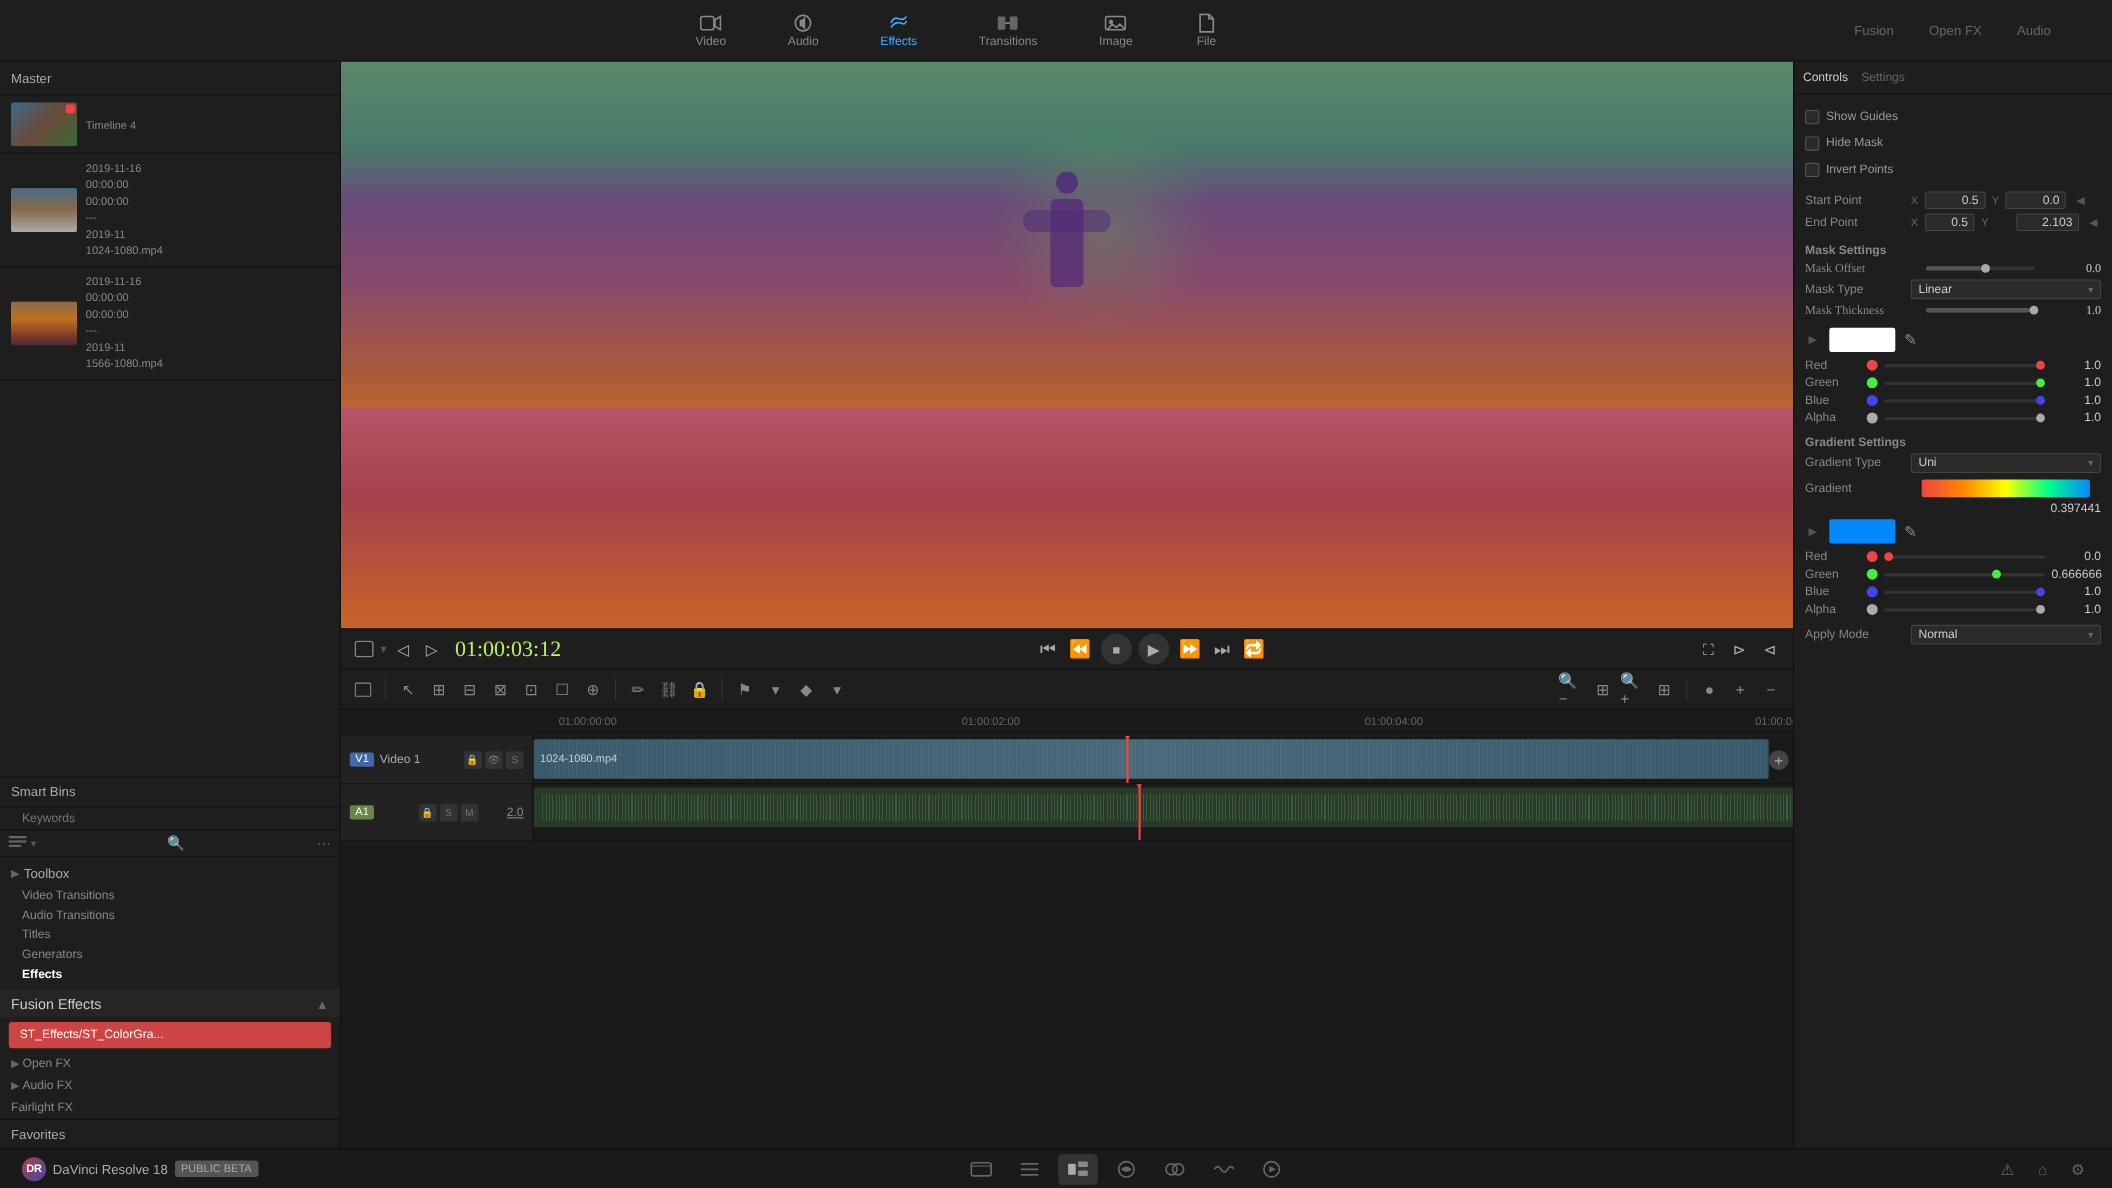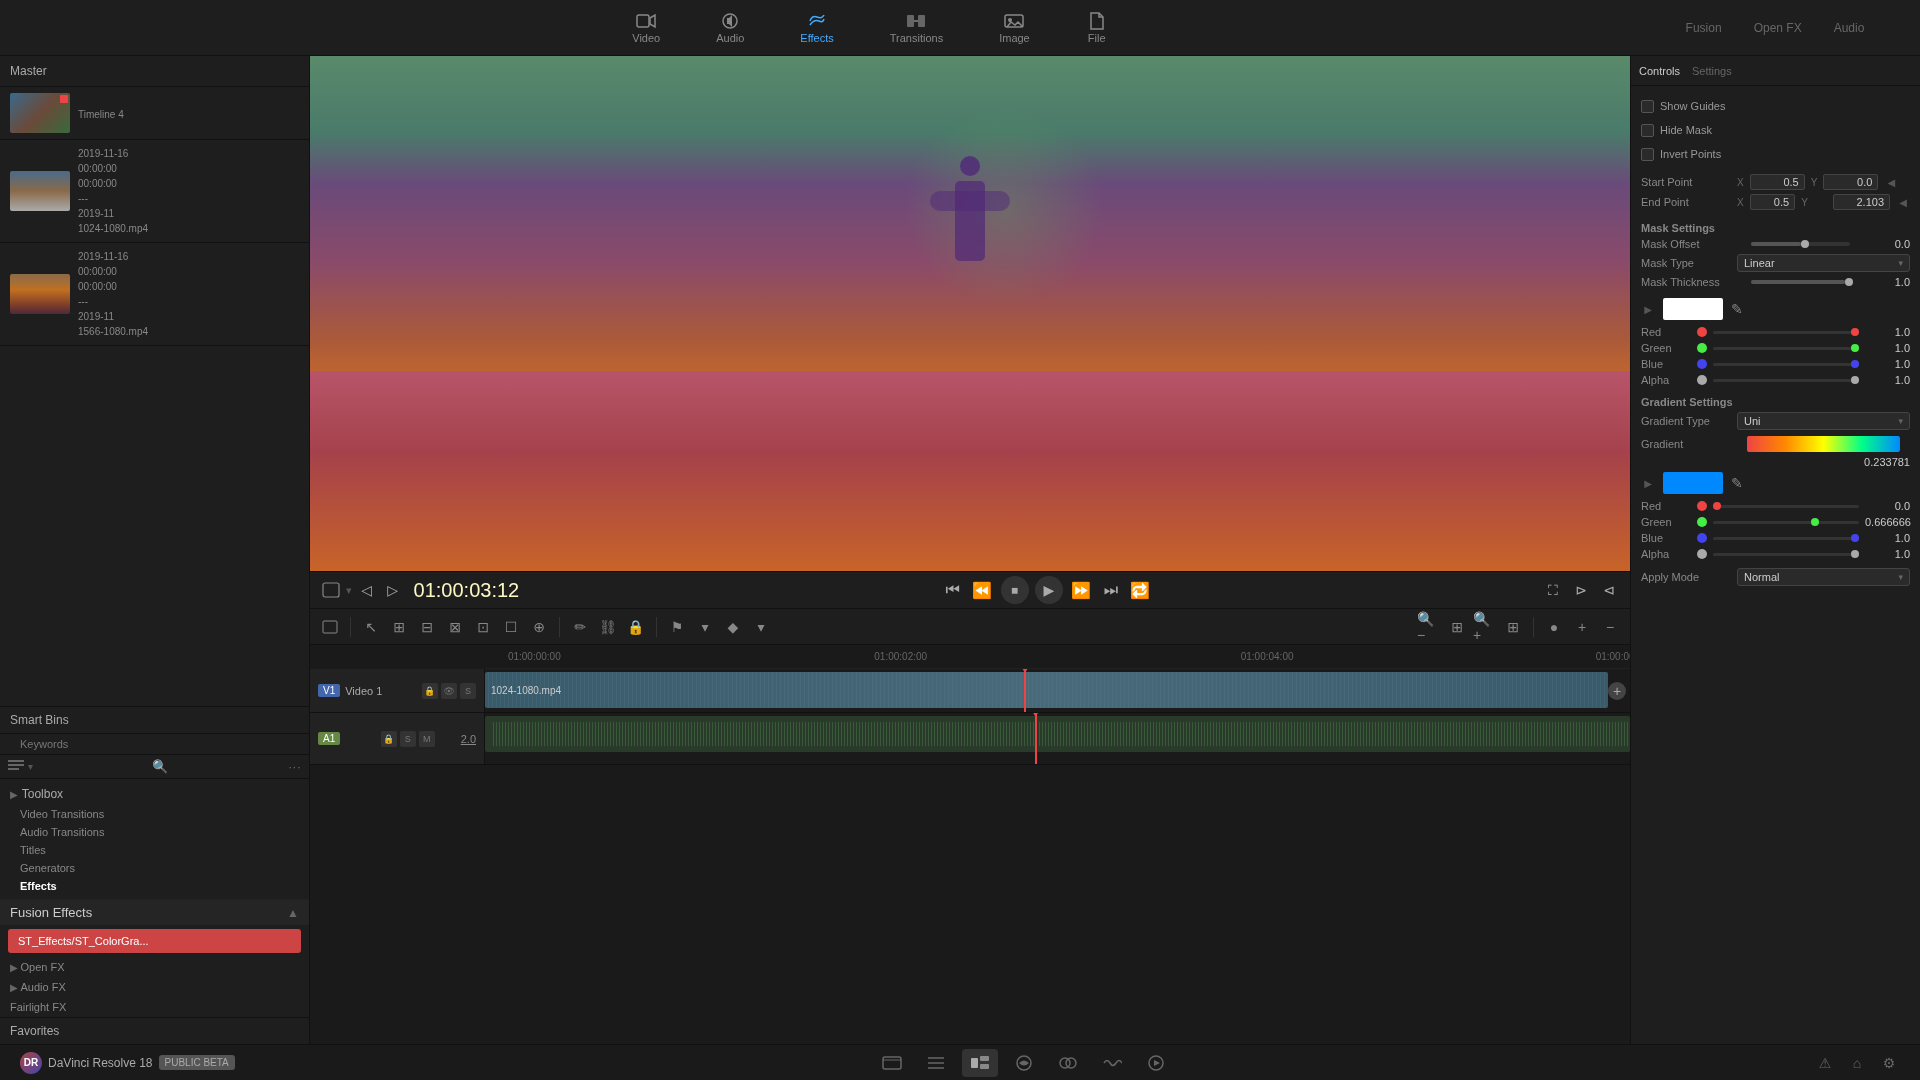--- a/index.html
+++ b/index.html
@@ -337,22 +337,22 @@
       height: 22px;
       display: flex;
       align-items: center;
       justify-content: center;
       cursor: pointer;
       color: #aaa;
       font-size: 14px;
     }
     .timecode {
       font-size: 20px;
-      color: #fef9c3;
-      font-family: Liberation Sans, sans-serif;
+      color: #bef264;
+      font-family: Liberation Serif, serif;
       min-width: 140px;
     }
     .preview-controls {
       display: flex;
       align-items: center;
       gap: 6px;
       flex: 1;
       justify-content: center;
     }
     .pc-btn {
@@ -735,20 +735,21 @@
     }
     .field-value-wide {
       width: 70px;
       margin-left: 19px;
     }
     .inspector-slider-row {
       display: flex;
       align-items: center;
       padding: 2px 10px;
       gap: 20px;
+      font-family: Liberation Serif, serif;
     }
     .slider-label {
       font-size: 11px;
       color: #888;
       width: 90px;
       flex-shrink: 0;
     }
     .slider-track {
       flex: 1;
       height: 4px;
@@ -1323,21 +1324,21 @@
           <span class="dropdown-arrow">▾</span>
         </div>
       </div>
 
       <div class="inspector-field">
         <span class="dropdown-label">Gradient</span>
         <div style="flex:1;display:flex;flex-direction:column;gap:2px;">
           <div class="gradient-bar"></div>
         </div>
       </div>
-      <div class="gradient-value">0.233781</div>
+      <div class="gradient-value">0.397441</div>
 
       <div class="color-swatch-row">
         <div class="expand-chevron">▶</div>
         <div class="color-swatch" style="background:#08f;"></div>
         <span class="eyedropper-btn">✎</span>
       </div>
 
       <div class="color-channel-row">
         <span class="channel-label">Red</span>
         <div class="channel-dot" style="background:#e44;"></div>

